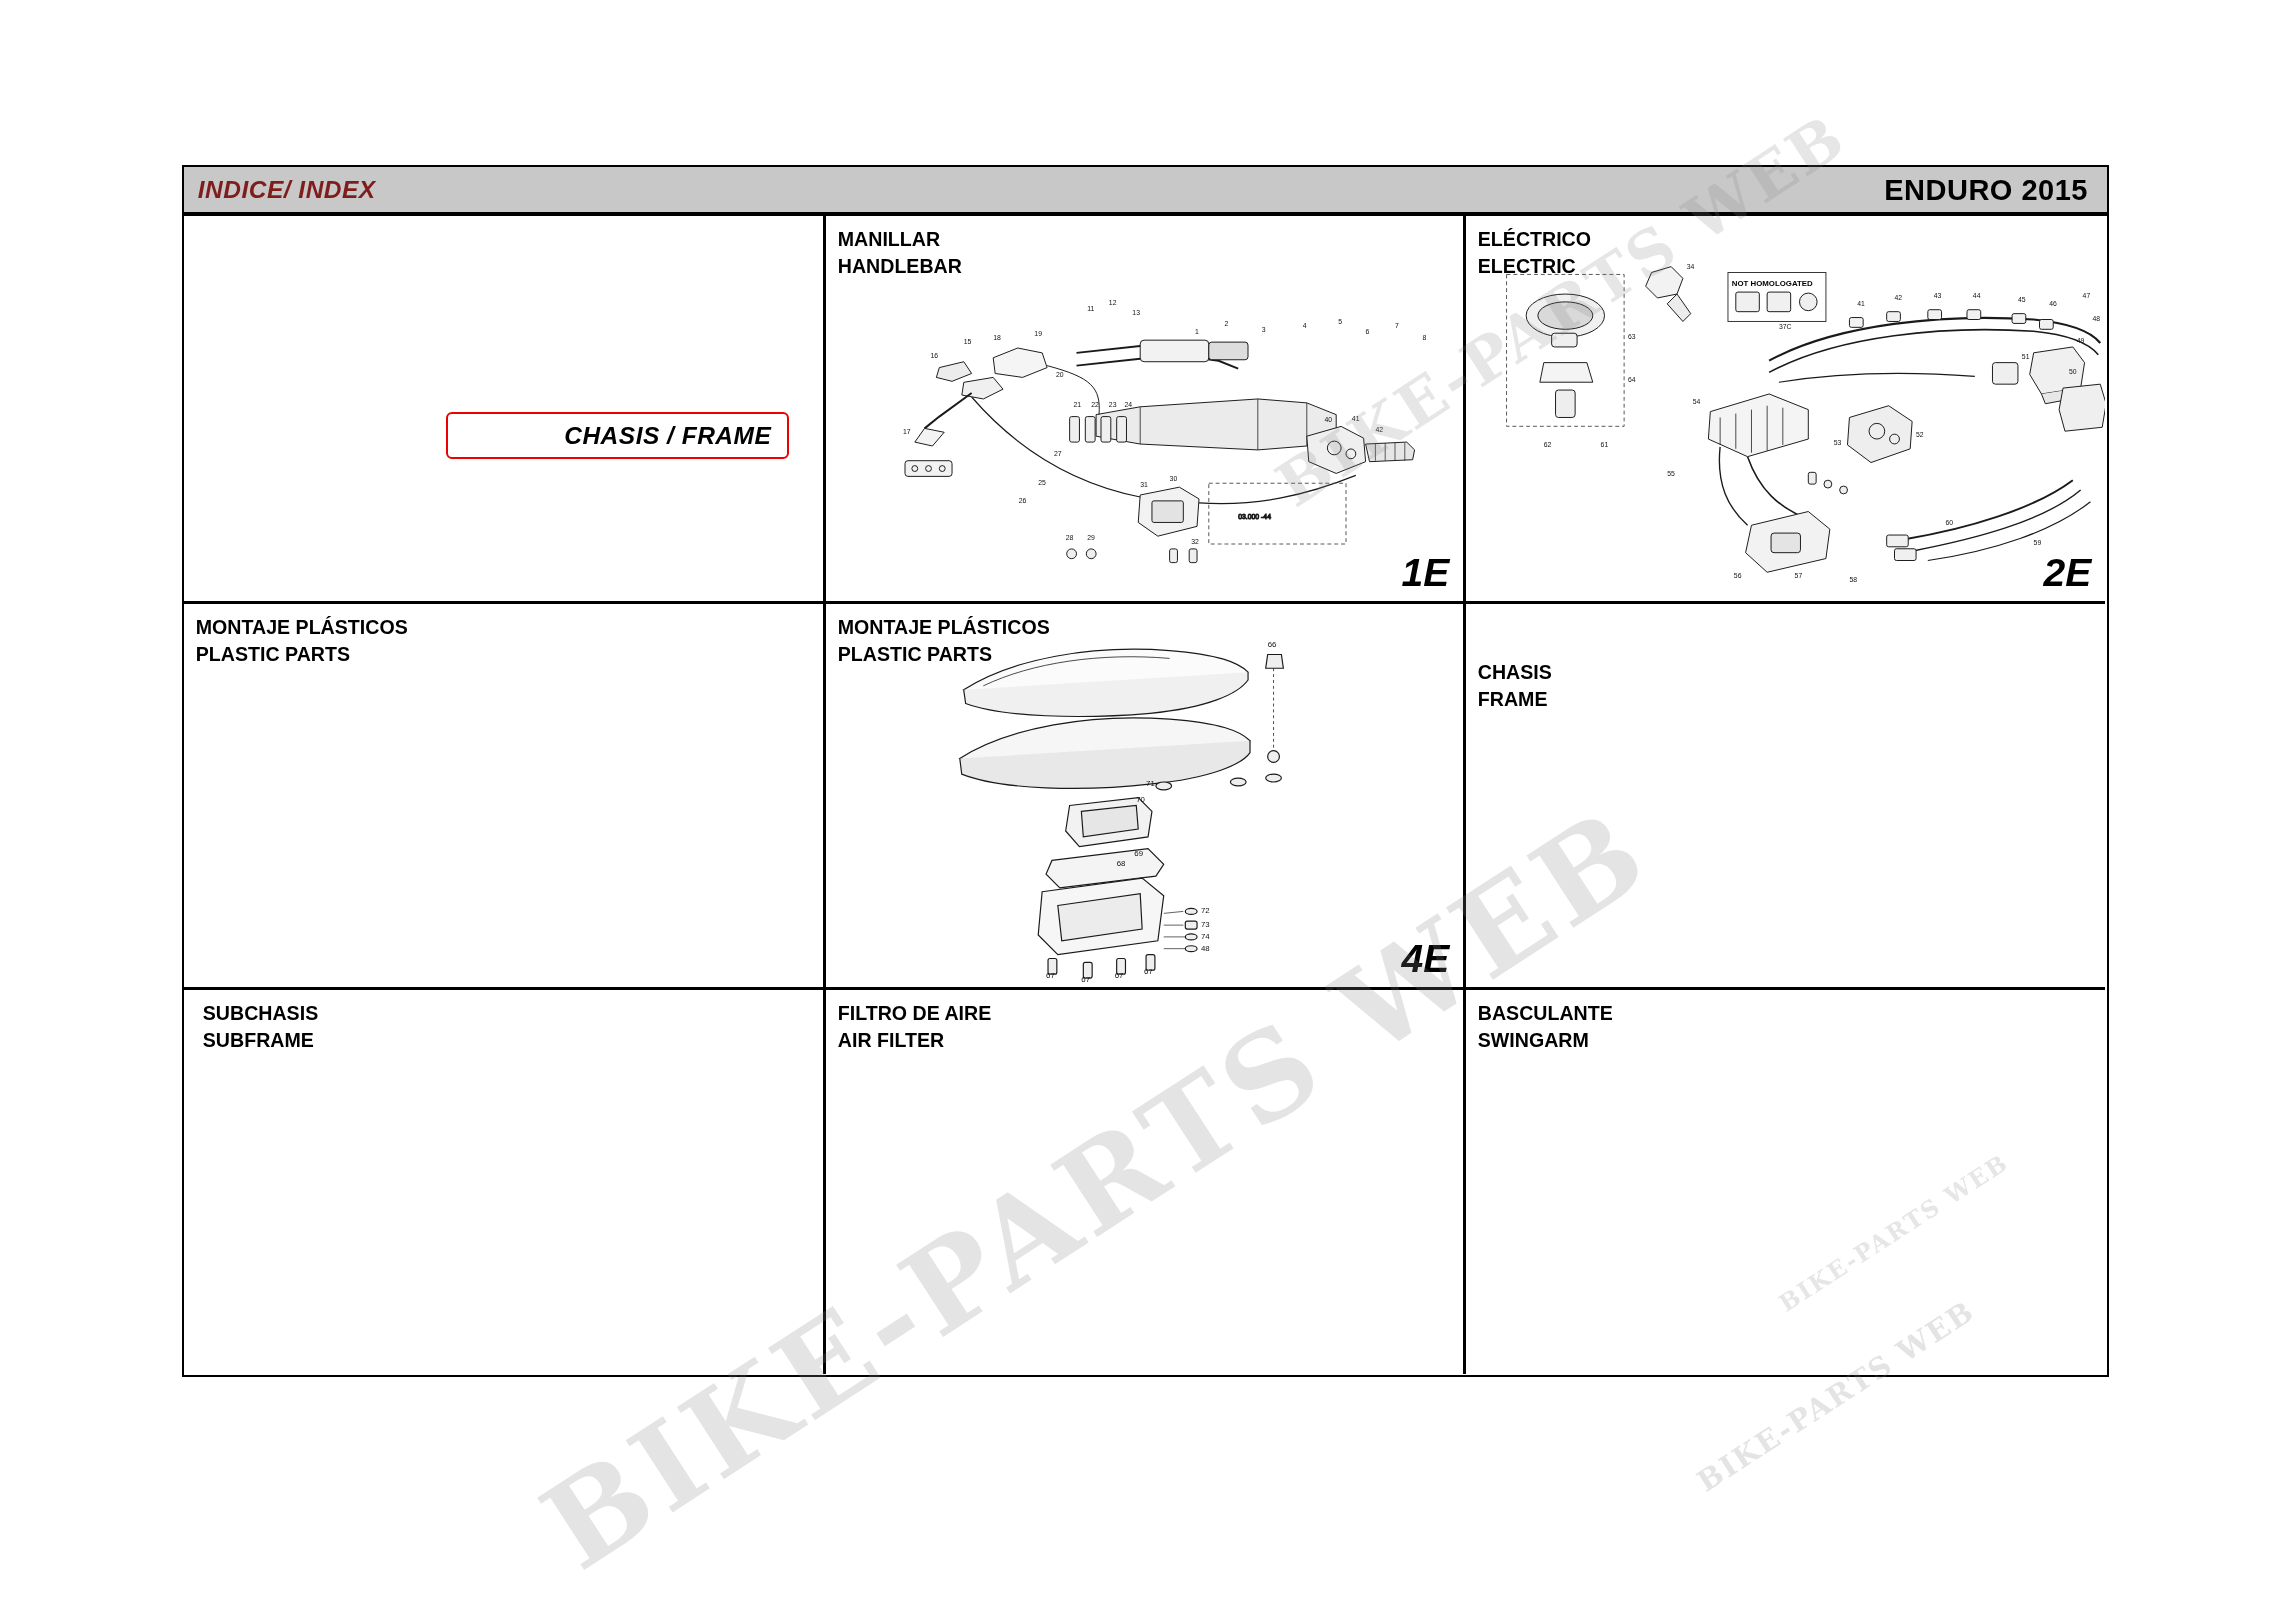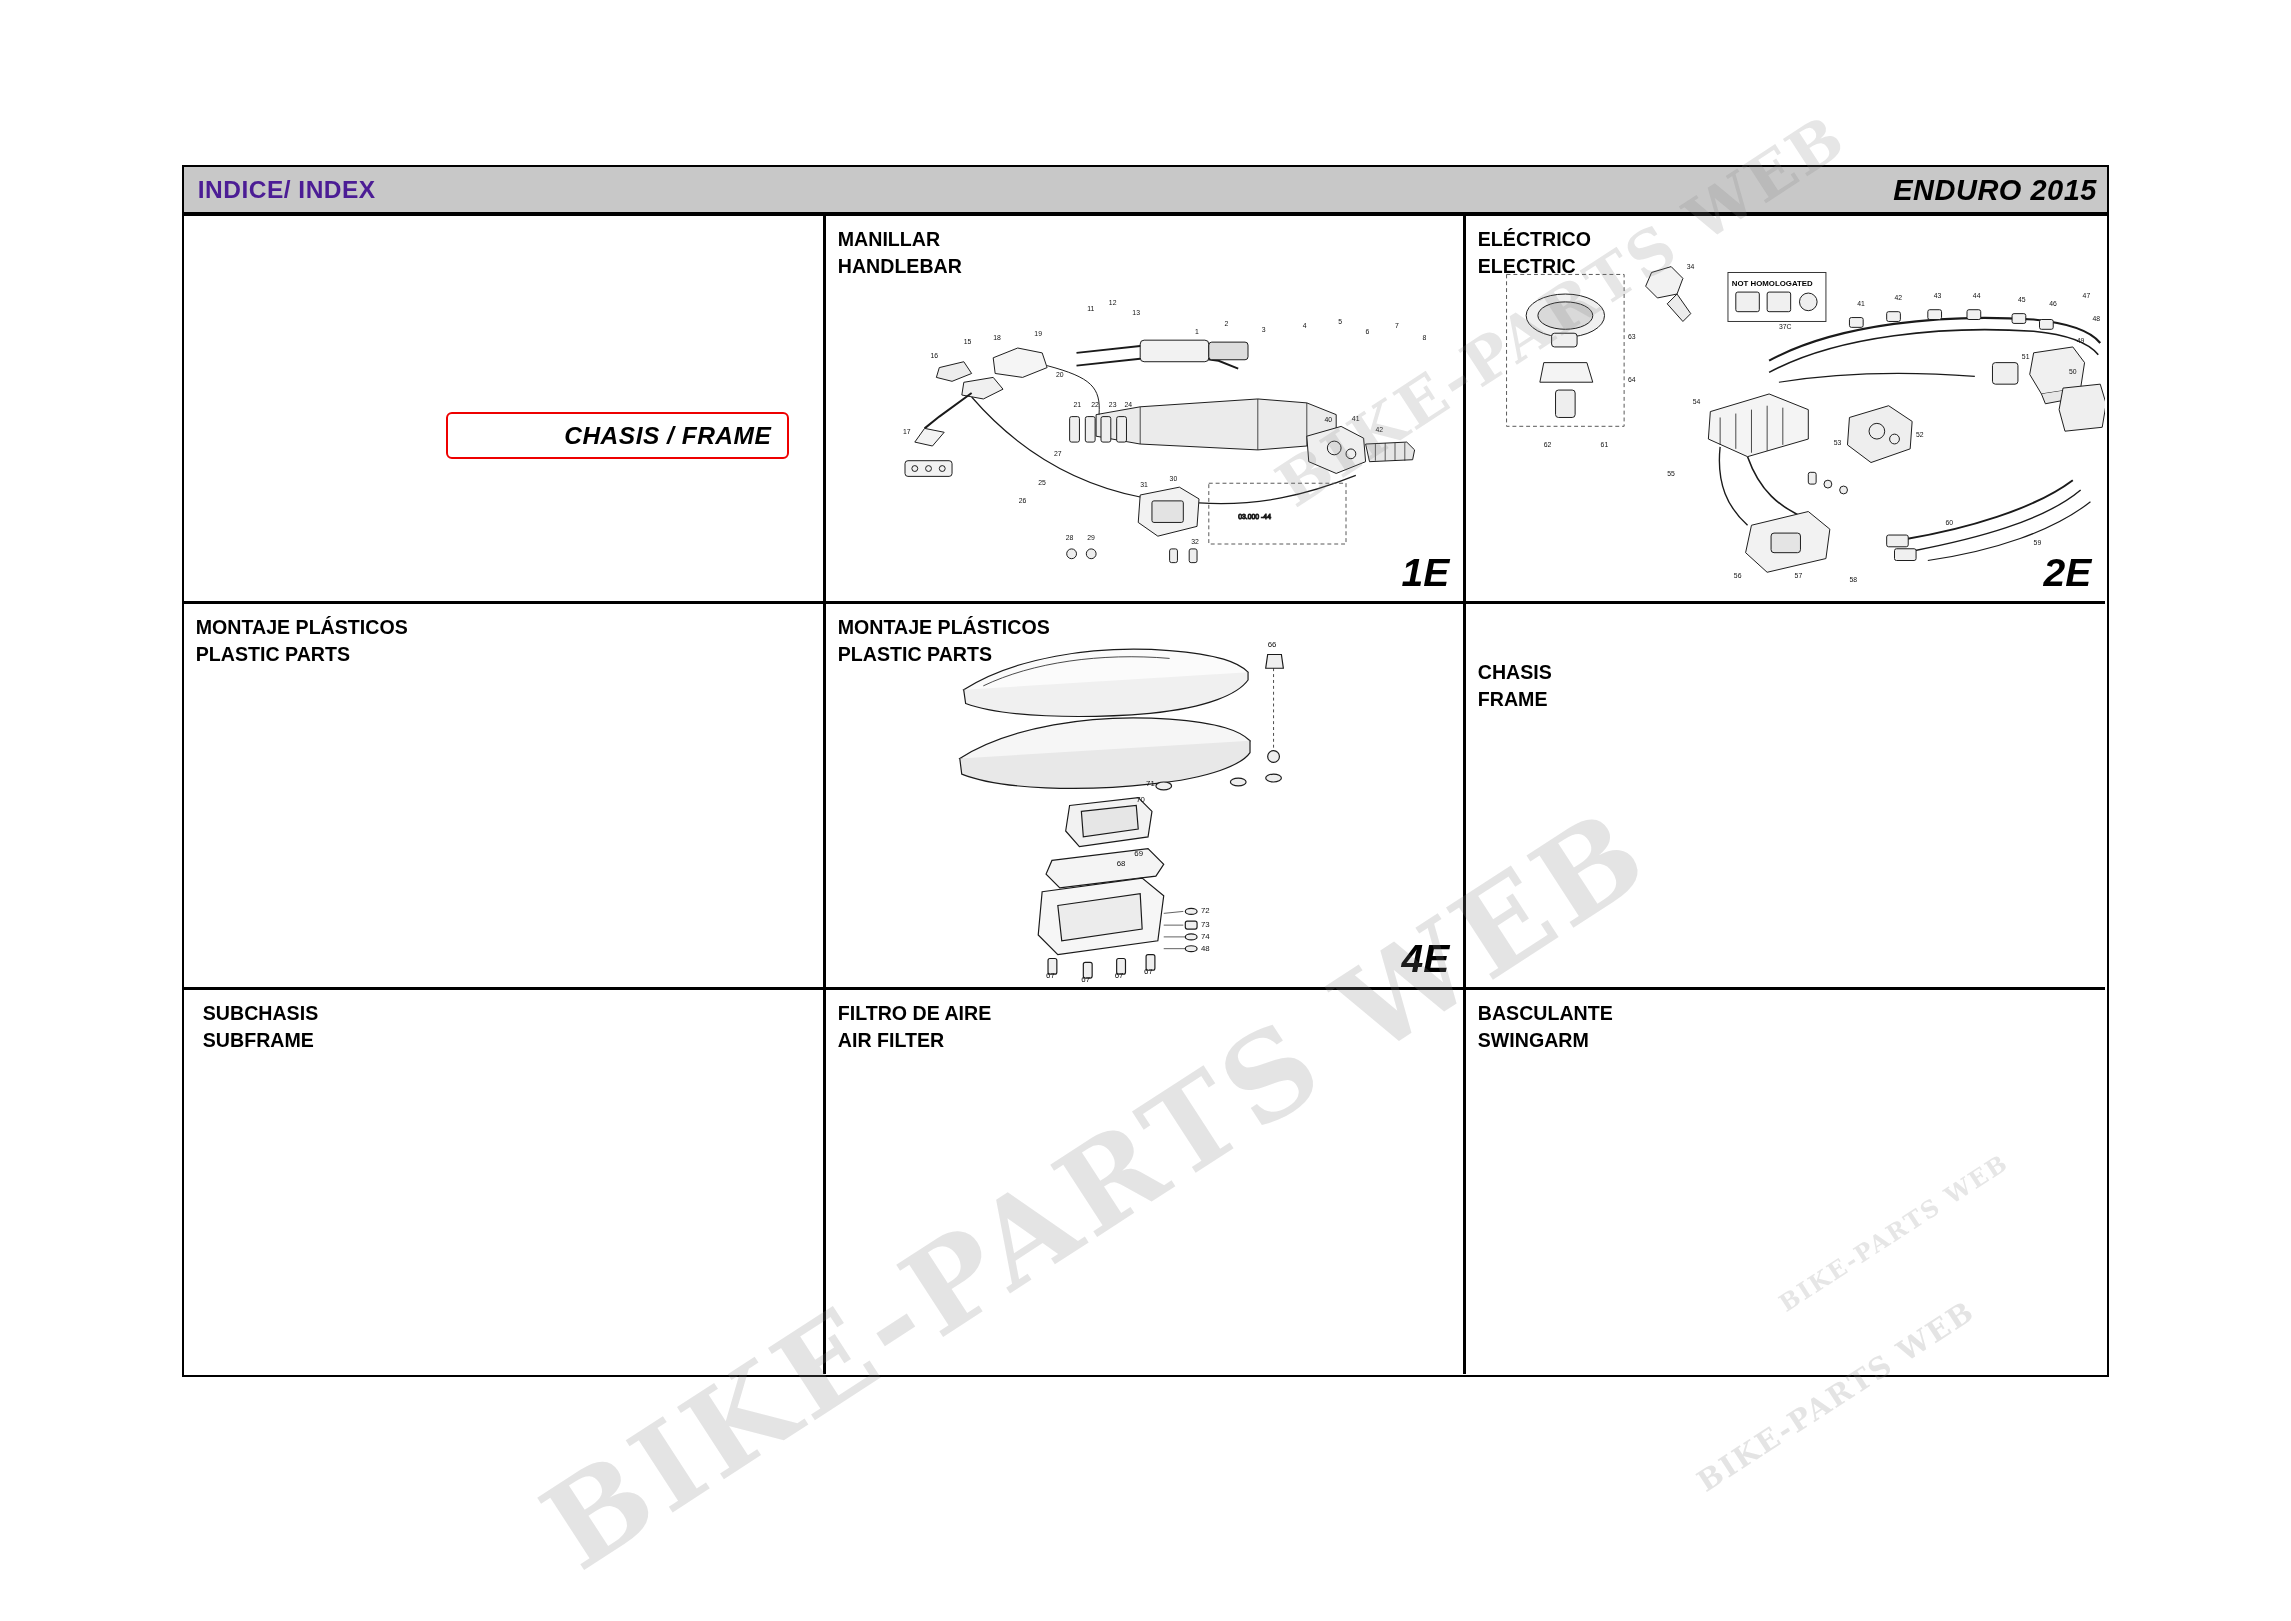--- a/index.html
+++ b/index.html
@@ -87,31 +87,31 @@
     box-sizing: border-box;
     z-index: 20;
   }
   #header .hdr-left {
     position: absolute;
     left: 13.7px;
     top: 50%;
     transform: translateY(-50%);
     font-size: 24.5px;
     font-weight: bold;
-    color: #4c1d95;
+    font-style: italic;
+    color: #7f1d1d;
     letter-spacing: 0.5px;
   }
   #header .hdr-right {
     position: absolute;
-    right: 10px;
+    right: 19px;
     top: 50%;
     transform: translateY(-50%);
     font-size: 29px;
     font-weight: bold;
-    font-style: italic;
     color: #000;
     letter-spacing: 0.5px;
   }
 
   
   #grid {
     position: absolute;
     left: 182px;
     top: 214px;
     width: 1927px;

